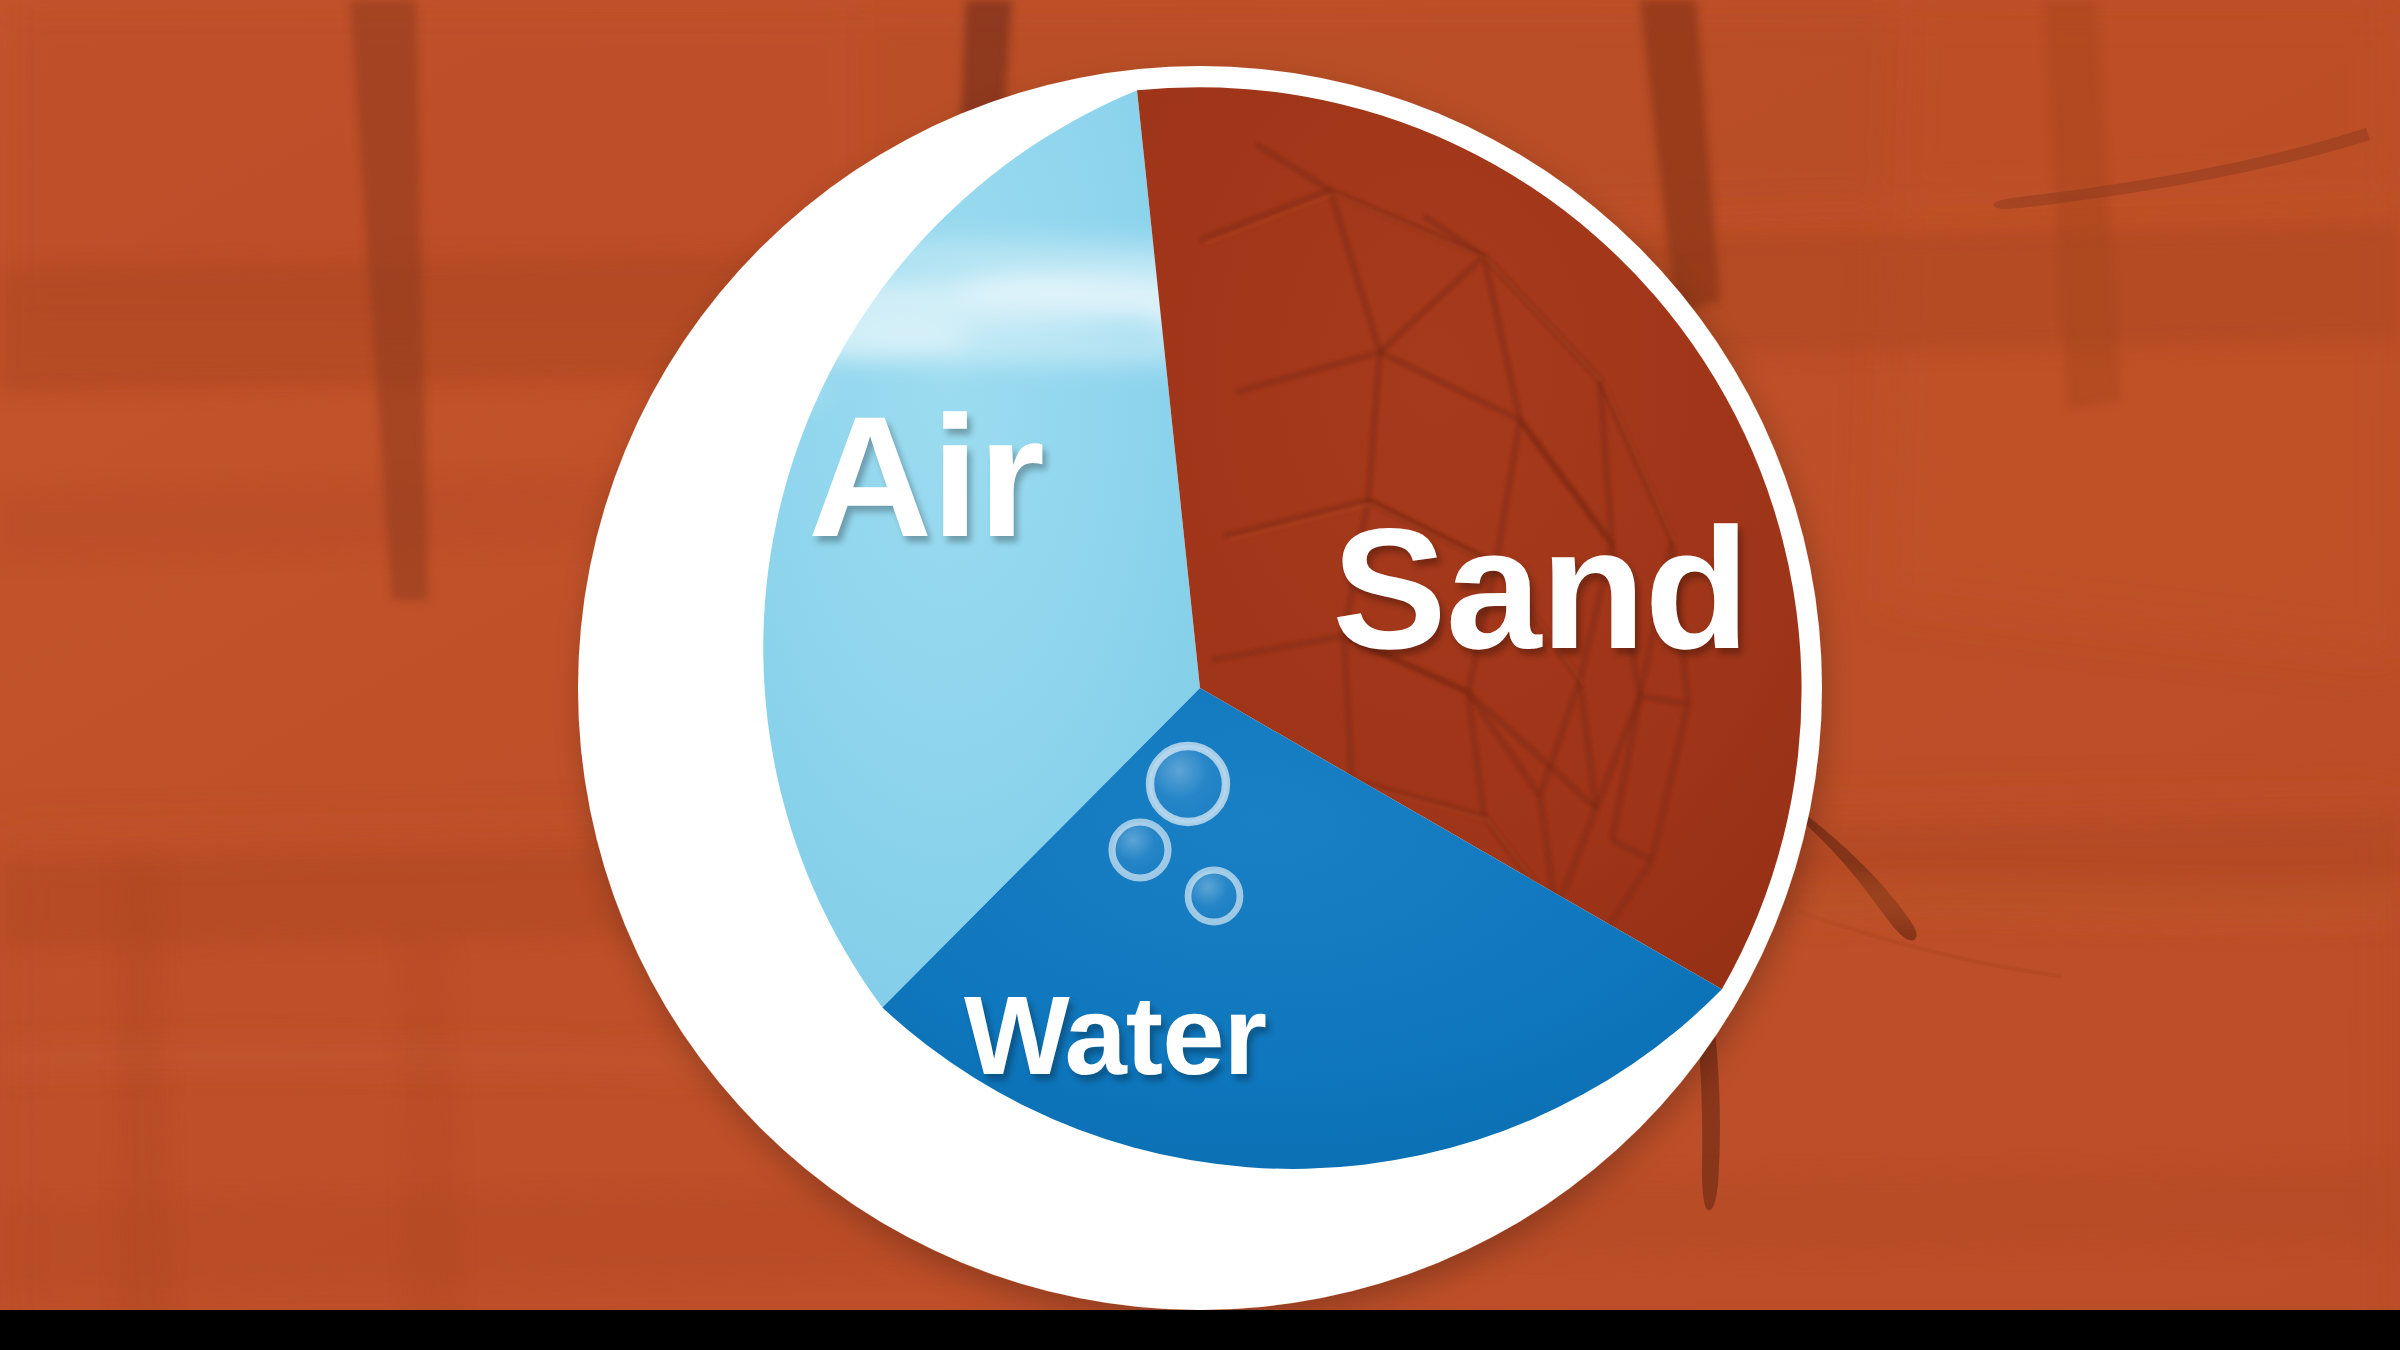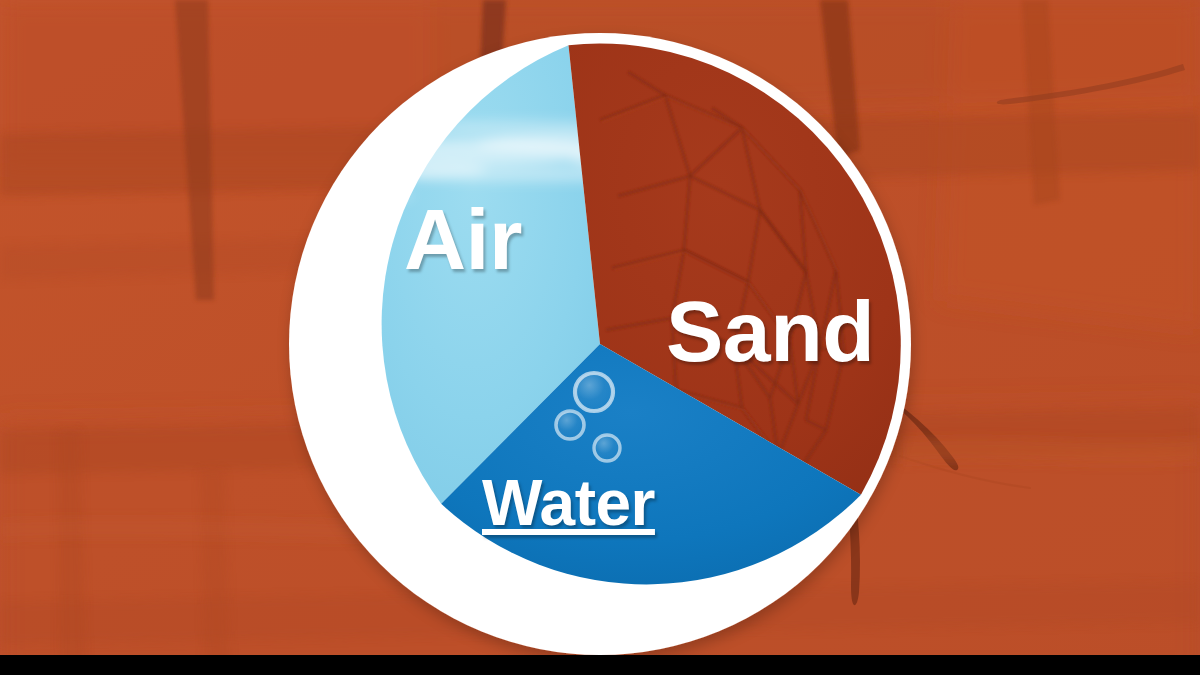--- a/index.html
+++ b/index.html
@@ -15,22 +15,22 @@
   .lbl{
     position:absolute;
     color:#ffffff;
     font-weight:700;
     letter-spacing:-0.5px;
     white-space:nowrap;
     text-shadow:2px 3px 3px rgba(0,0,0,0.28);
     user-select:none;
   }
   #lbl-air{left:404px;top:196px;font-size:86px;line-height:86px;}
-  #lbl-sand{left:666px;top:252px;font-size:86px;line-height:86px;margin-top:36px;}
-  #lbl-water{left:482px;top:460px;font-size:64px;line-height:86px;text-decoration:underline;}
+  #lbl-sand{left:666px;top:252px;font-size:86px;line-height:86px;}
+  #lbl-water{left:482px;top:475px;font-size:56px;line-height:86px;}
 </style>
 </head>
 <body>
 
 <div id="stage">
 
   <svg id="bg" viewBox="0 0 1200 675" preserveAspectRatio="none" aria-hidden="true">
     <defs>
       <linearGradient id="bgGrad" x1="0" y1="0" x2="1" y2="1">
         <stop offset="0%" stop-color="#c4552b"></stop>

